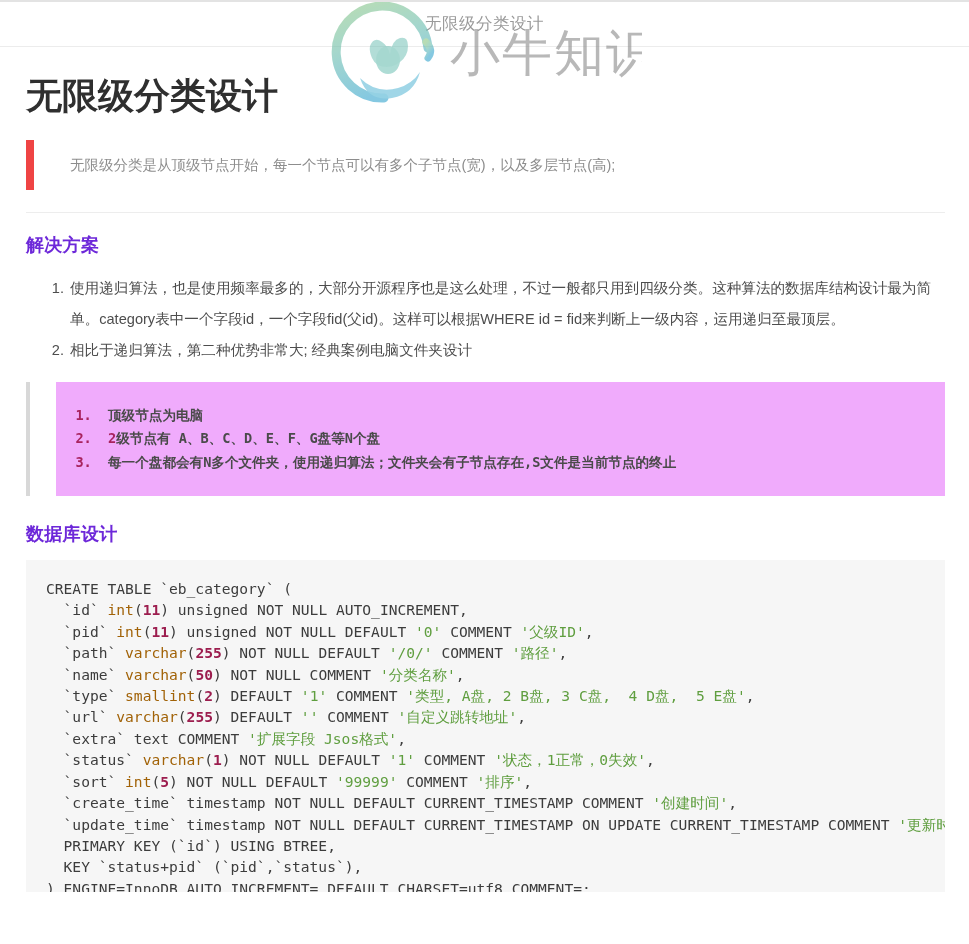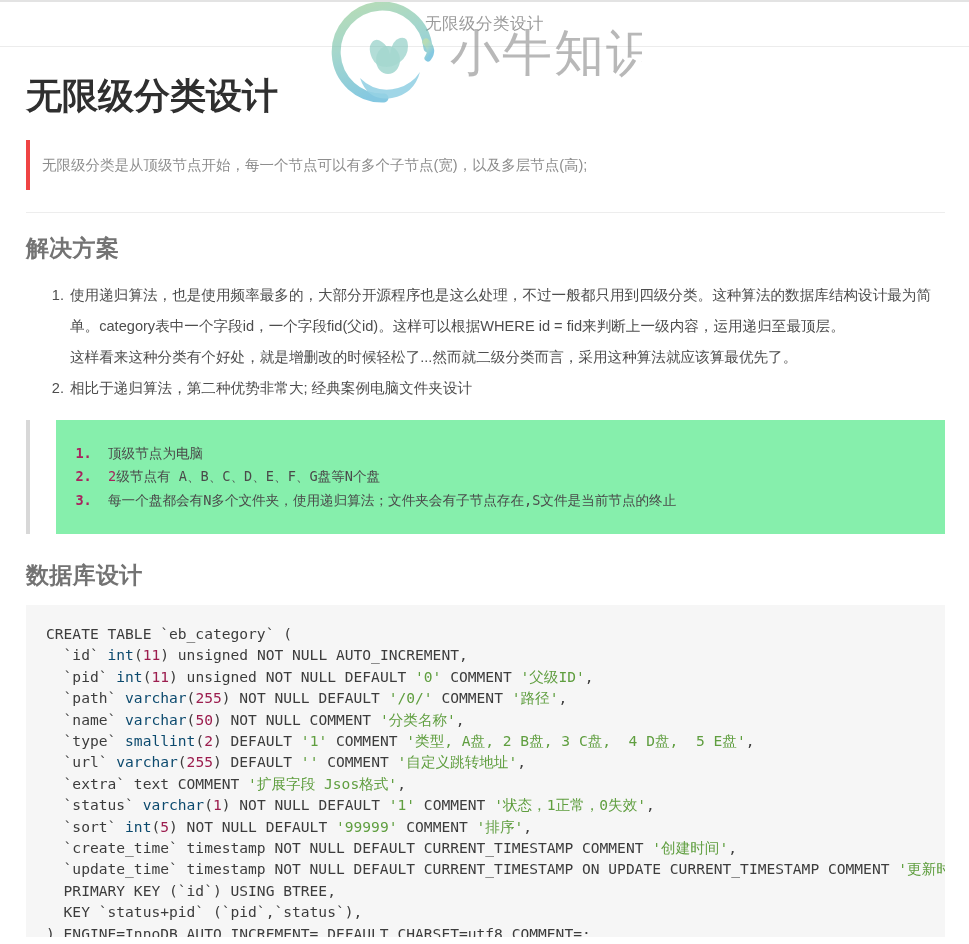--- a/index.html
+++ b/index.html
@@ -45,37 +45,37 @@
     line-height: 1.25;
     font-weight: 700;
     color: #2f2f2f;
     margin: 26px 0 22px 2px;
     letter-spacing: 0px;
   }
 
   
   blockquote.intro {
     margin: 0 0 22px 2px;
-    padding: 12px 0 12px 12px;
-    border-left: 4px solid #ef4444;
+    padding: 12px 0 12px 36px;
+    border-left: 8px solid #ef4444;
     color: #8d8d8d;
     font-size: 14.5px;
     line-height: 1.8;
   }
 
   hr.rule {
     border: 0;
     border-top: 1px solid #ededed;
     margin: 0 0 20px 2px;
   }
 
   h2.section {
-    font-size: 23px;
+    font-size: 18px;
     font-weight: 700;
-    color: #737373;
+    color: #6d28d9;
     margin: 0 0 14px 2px;
     letter-spacing: .3px;
   }
 
   
   ol.solution {
     margin: 16px 0 0 0;
     padding-left: 44px;
     color: #4d4d4d;
     font-size: 14.6px;
@@ -90,24 +90,25 @@
     margin: 0;
   }
 
   
   .codelist-wrap {
     margin: 16px 0 26px 2px;
     border-left: 4px solid #d8d8d8;
     padding-left: 26px;
   }
   .codelist {
-    background: #86efac;
+    background: #f0abfc;
     padding: 22px 0 22px 0;
     position: relative;
     overflow: hidden;
+    font-weight: bold;
   }
   ol.codelist-items {
     margin: 0;
     padding-left: 44px;
     font-family: "DejaVu Sans Mono", "Liberation Mono", monospace;
     font-size: 13.6px;
     line-height: 1.72;
     color: #4a4a4a;
   }
   ol.codelist-items > li::marker {
@@ -144,22 +145,22 @@
     margin: 0;
     padding: 18px 0 14px 20px;
     font-family: "DejaVu Sans Mono", "Liberation Mono", monospace;
     font-size: 14.6px;
     line-height: 21.4px;
     color: #3c3c3c;
     white-space: pre;
     overflow: hidden;
     tab-size: 2;
   }
-  .kw   { color: #0c4a6e; }
-  .num  { color: #9c1d4e; font-weight: 400; }
+  .kw   { color: #a16207; }
+  .num  { color: #9c1d4e; font-weight: 700; }
   .str  { color: #5f9e3f; }
 </style>
 </head>
 <body>
 
 <div class="topbar">
   <div class="topbar-title">无限级分类设计</div>
 </div>
 
 <div class="page">
@@ -170,21 +171,20 @@
     <span>无限级分类是从顶级节点开始，每一个节点可以有多个子节点(宽)，以及多层节点(高);</span>
   </blockquote>
 
   <hr class="rule">
 
   <h2 class="section">解决方案</h2>
 
   <ol class="solution">
     <li>
       <p>使用递归算法，也是使用频率最多的，大部分开源程序也是这么处理，不过一般都只用到四级分类。这种算法的数据库结构设计最为简单。category表中一个字段id，一个字段fid(父id)。这样可以根据WHERE id = fid来判断上一级内容，运用递归至最顶层。</p>
-      <p>这样看来这种分类有个好处，就是增删改的时候轻松了...然而就二级分类而言，采用这种算法就应该算最优先了。</p>
     </li>
     <li>
       <p>相比于递归算法，第二种优势非常大; 经典案例电脑文件夹设计</p>
     </li>
   </ol>
 
   <div class="codelist-wrap">
     <div class="codelist">
       <ol class="codelist-items">
         <li>

